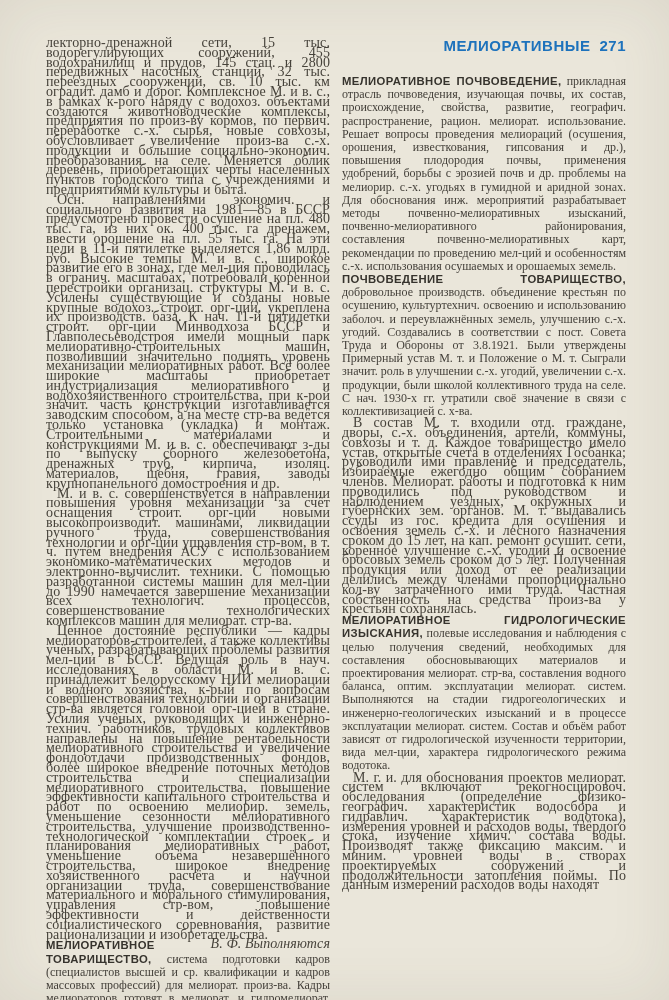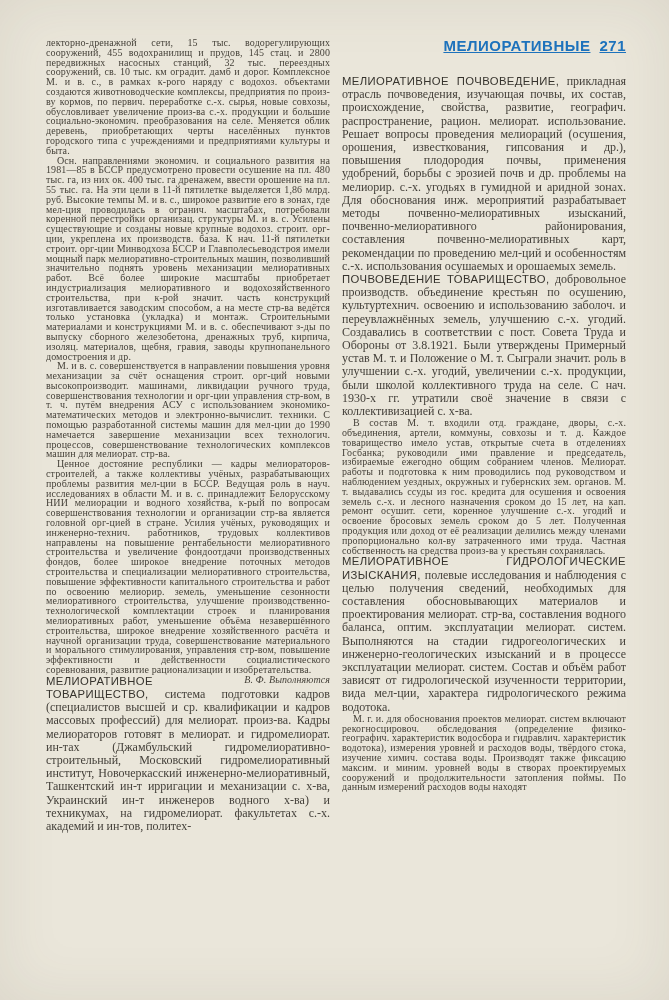--- a/index.html
+++ b/index.html
@@ -23,39 +23,38 @@
   .running-head {
     font-family: "Liberation Sans", sans-serif;
     font-weight: bold;
     font-size: 15px;
     line-height: 16px;
     letter-spacing: 0.5px;
     color: #1d72bc;
     text-align: right;
     margin: 0 0 21px 0;
     white-space: nowrap;
-    text-decoration: underline;
   }
   .running-head .pgnum { margin-left: 9px; }
   p { margin: 0; }
   .petit {
-    font-size: 10px;
+    font-size: 14px;
     line-height: 9.8px;
     letter-spacing: 0.1px;
     color: #46423a;
   }
   .main {
     font-size: 12px;
     line-height: 13.2px;
     color: #44403a;
   }
   .indent { text-indent: 11px; }
   .headword {
     font-family: "Liberation Sans", sans-serif;
-    font-weight: normal;
+    font-weight: bold;
     font-size: 11.3px;
     letter-spacing: 0.4px;
     color: #36332d;
   }
   .sig {
     float: right;
     font-style: italic;
     padding-left: 8px;
   }
 </style>

